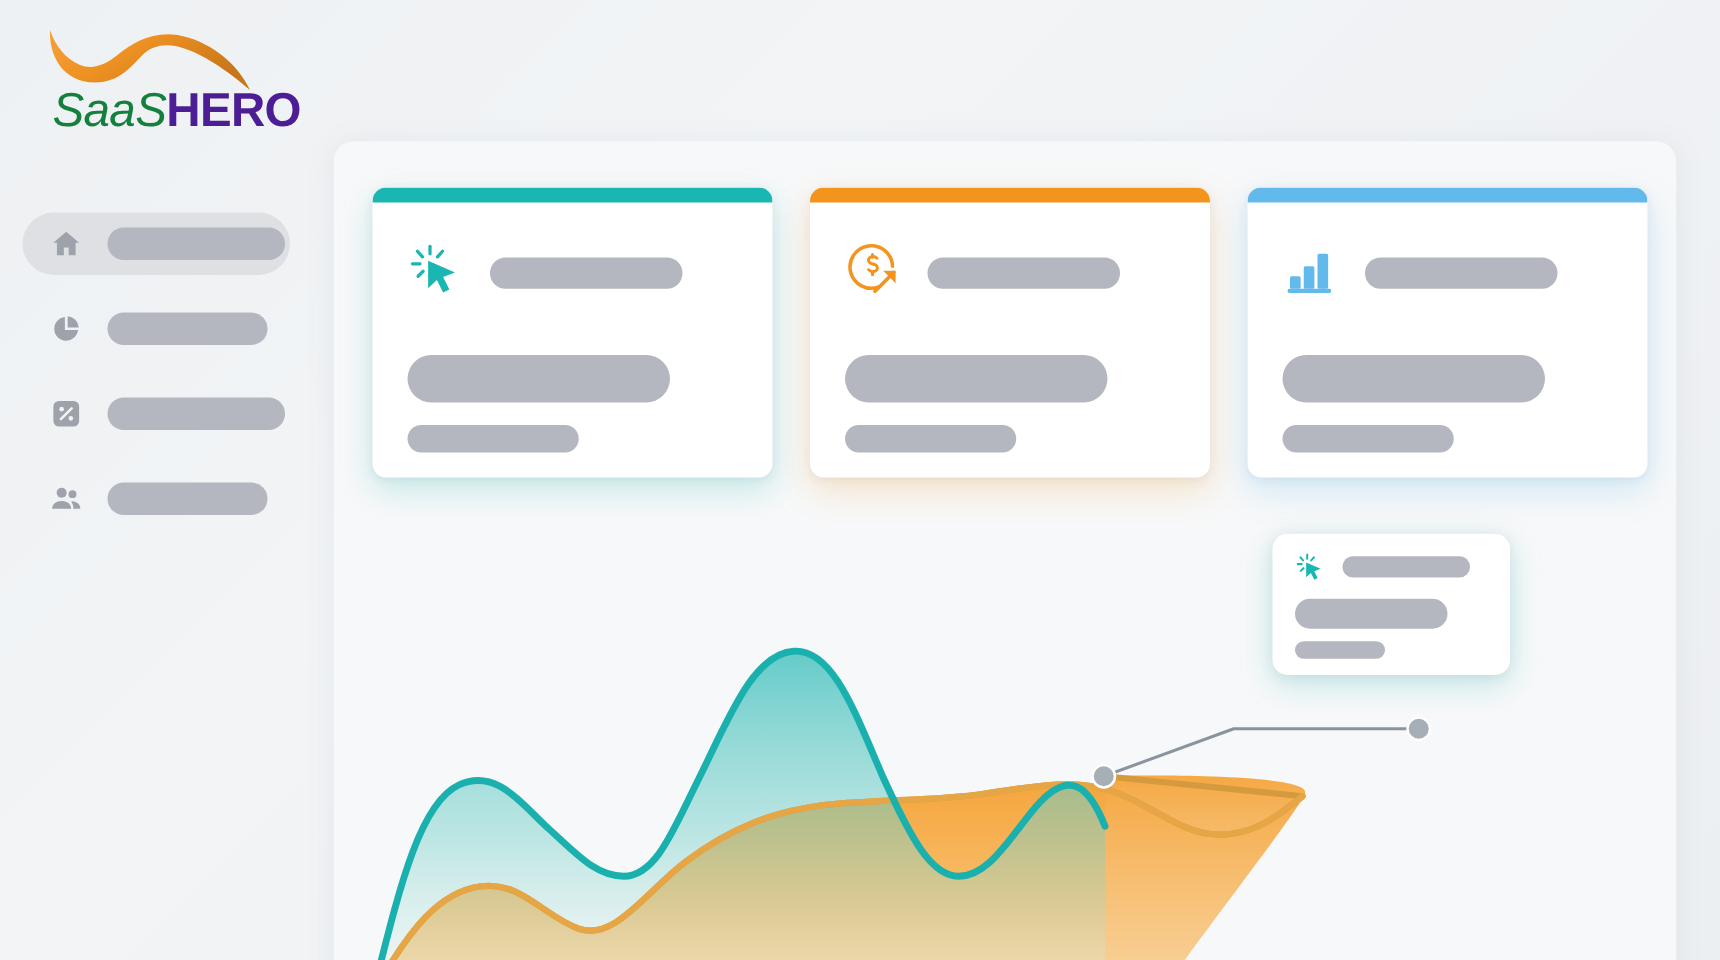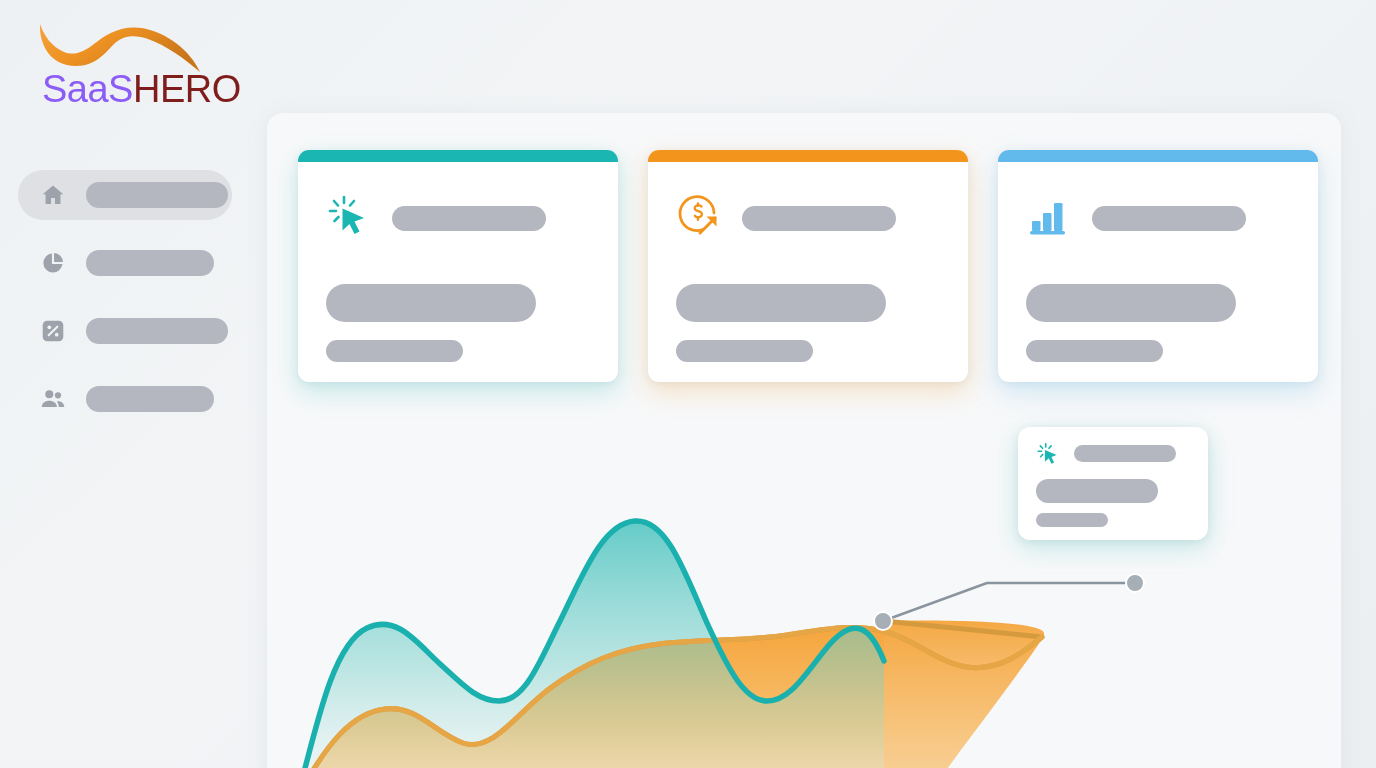--- a/index.html
+++ b/index.html
@@ -32,22 +32,22 @@
   }
   #logo-wordmark {
     position: absolute;
     left: 12px;
     top: 48px;
     font-size: 38px;
     letter-spacing: -0.5px;
     line-height: 1;
     white-space: nowrap;
   }
-  .logo-light { color: #8b5cf6; font-weight: 400; }
-  .logo-bold  { color: #7f1d1d; font-weight: 400; text-align: right; }
+  .logo-light { color: #15803d; font-weight: 400; font-style: italic; }
+  .logo-bold  { color: #4c1d95; font-weight: 700; text-align: right; }
 
   
   #sidebar {
     position: absolute;
     left: 0;
     top: 170px;
     width: 250px;
   }
   .nav-item {
     position: relative;

